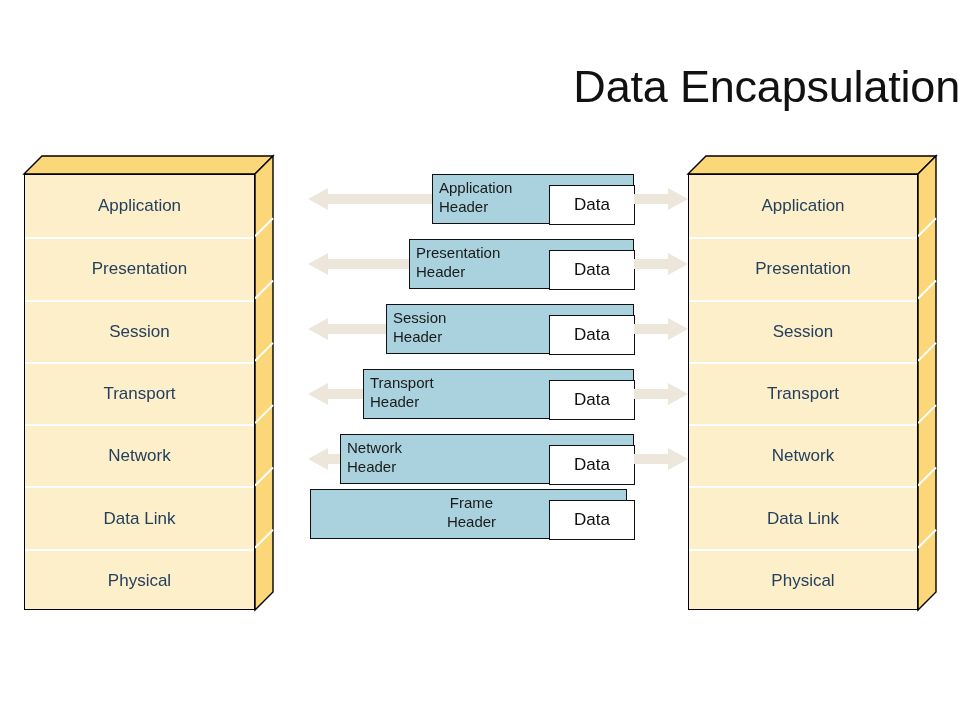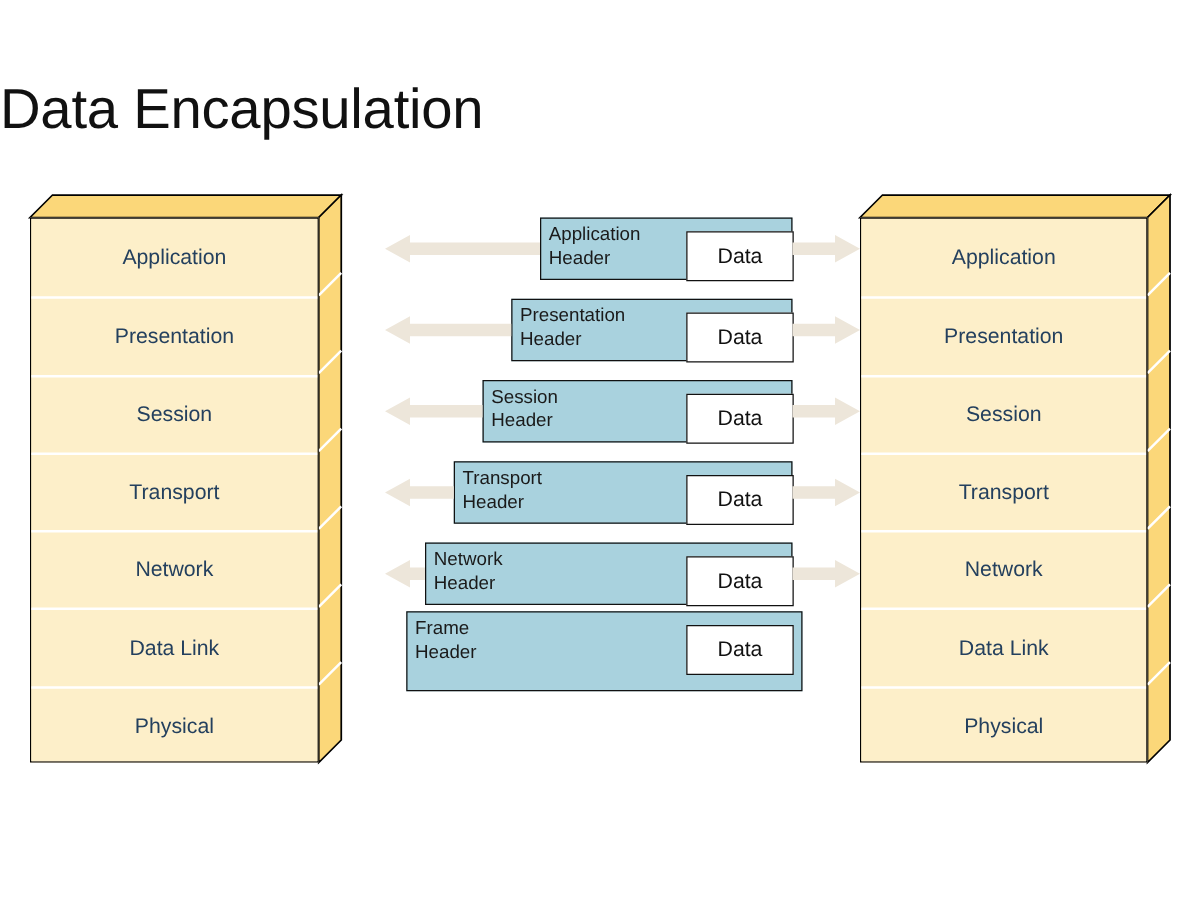--- a/index.html
+++ b/index.html
@@ -7,21 +7,21 @@
   body{
     width:960px;height:720px;background:#ffffff;
     font-family:"Liberation Sans", sans-serif;
     overflow:hidden;position:relative;
   }
   #stage{position:absolute;left:0;top:0;width:960px;height:720px;}
 
   
   #title{
     position:absolute;left:0;top:59px;width:960px;
-    text-align:left;
+    text-align:right;
     font-size:45px;line-height:56px;
     color:#111111;font-weight:400;letter-spacing:-0.2px;
     white-space:nowrap;
   }
 
   
   .stack{position:absolute;}
   .stack .front{
     position:absolute;
     background:#FDEFC9;
@@ -216,19 +216,19 @@
             <polygon points="308,459 328,448 328,454 340,454 340,464 328,464 328,470" fill="#EDE6DA"></polygon>
           </svg>
         </div>
         <div class="arrow" style="left: 0px; top: 0px;">
           <svg width="960" height="720">
             <polygon points="688,459 668,448 668,454 634,454 634,464 668,464 668,470" fill="#EDE6DA"></polygon>
           </svg>
         </div>
       </div>
       <div class="row" style="left: 0px; top: 0px; width: 960px; height: 720px;">
-        <div class="hdr" style="left: 325px; top: 489px; width: 317px; height: 64px;">Frame
+        <div class="hdr" style="left: 310px; top: 489px; width: 317px; height: 50px; text-align: center;">Frame
 Header</div>
         <div class="databox" style="left: 549px; top: 500px; width: 86px; height: 40px;">Data</div>
       </div>
     </div>
 
 </div>
 
 </body></html>

